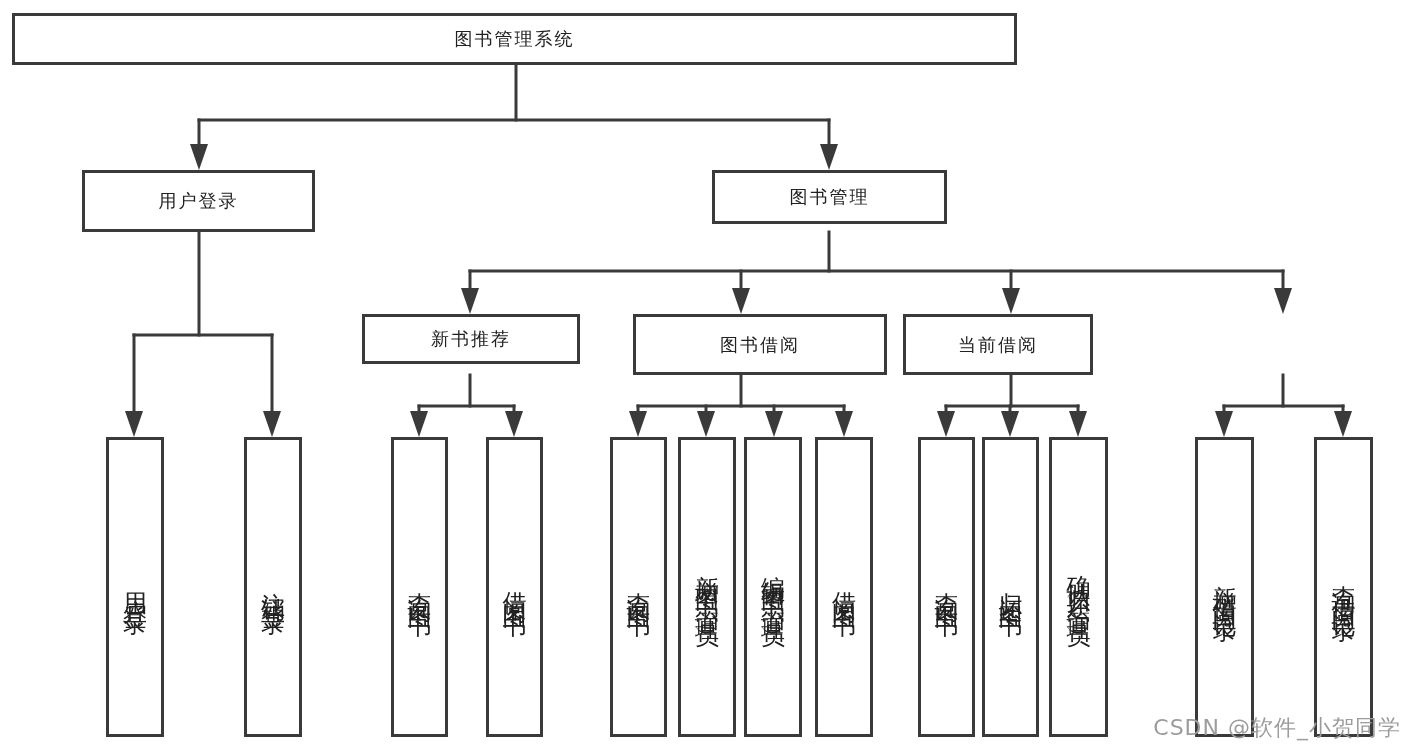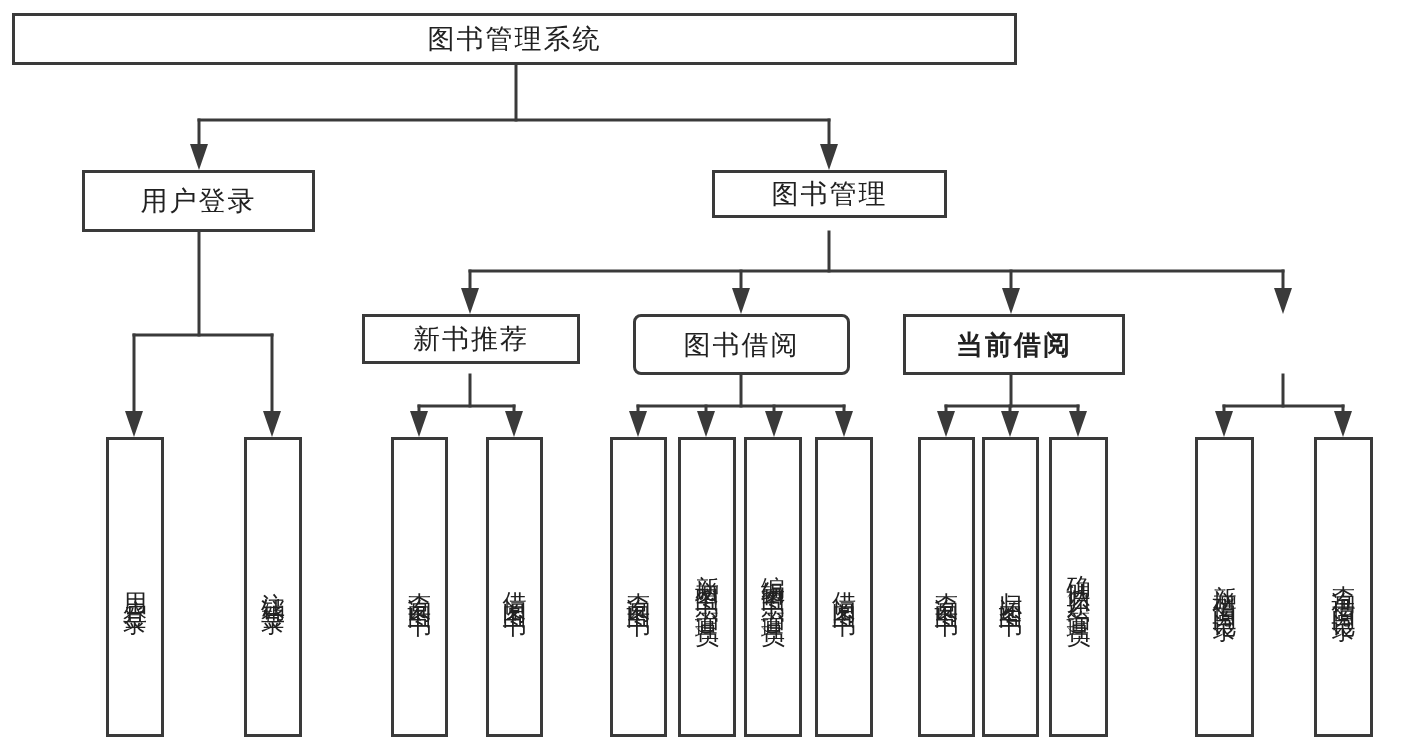--- a/index.html
+++ b/index.html
@@ -5,34 +5,34 @@
   html,body{margin:0;padding:0;background:#ffffff;}
   #stage{
     position:relative;width:1405px;height:747px;background:#ffffff;overflow:hidden;
     font-family:"DejaVu Sans","Liberation Sans",sans-serif;color:#212121;
   }
   #wires{position:absolute;left:0;top:0;}
   .node{
     position:absolute;box-sizing:border-box;background:#ffffff;
     border:3px solid #3a3a3a;display:flex;align-items:center;justify-content:center;
   }
-  .node.h .label{font-size:27px;letter-spacing:2px;white-space:nowrap;}
+  .node.h .label{font-size:18px;letter-spacing:2px;white-space:nowrap;}
   .node.v .label{
     writing-mode:vertical-rl;text-orientation:mixed;
     font-size:24px;letter-spacing:7px;line-height:1;white-space:nowrap;
   }
   
   #b-root{left:12px;top:13px;width:1005px;height:52px;}
   
   #b-login{left:82px;top:170px;width:233px;height:62px;}
-  #b-mgmt{left:712px;top:170px;width:235px;height:48px;}
+  #b-mgmt{left:712px;top:170px;width:235px;height:54px;}
   
   #b-newbooks{left:362px;top:314px;width:218px;height:50px;}
-  #b-borrow{left:633px;top:314px;width:217px;height:61px;border-radius:8px;}
-  #b-current{left:903px;top:314px;width:222px;height:61px;font-weight:bold;}
+  #b-borrow{left:633px;top:314px;width:254px;height:61px;}
+  #b-current{left:903px;top:314px;width:190px;height:61px;}
   #b-records{left:1173px;top:314px;width:220px;height:61px;}
   
   .leaf{top:437px;height:300px;}
   #lf-login1{left:106px;width:58px;}
   #lf-login2{left:244px;width:58px;}
   #lf-nb1{left:391px;width:57px;}
   #lf-nb2{left:486px;width:57px;}
   #lf-bw1{left:610px;width:57px;}
   #lf-bw2{left:678px;width:58px;}
   #lf-bw3{left:744px;width:58px;}
@@ -176,13 +176,14 @@
     <span class="label">确认归还（管理员）</span>
   </div>
 
   <div class="node v leaf" id="lf-rec1">
     <span class="label">新增借阅记录</span>
   </div>
   <div class="node v leaf" id="lf-rec2">
     <span class="label">查询借阅记录</span>
   </div>
 
+  <div id="watermark">CSDN @软件_小贺同学</div>
 </div>
 
 </body></html>

